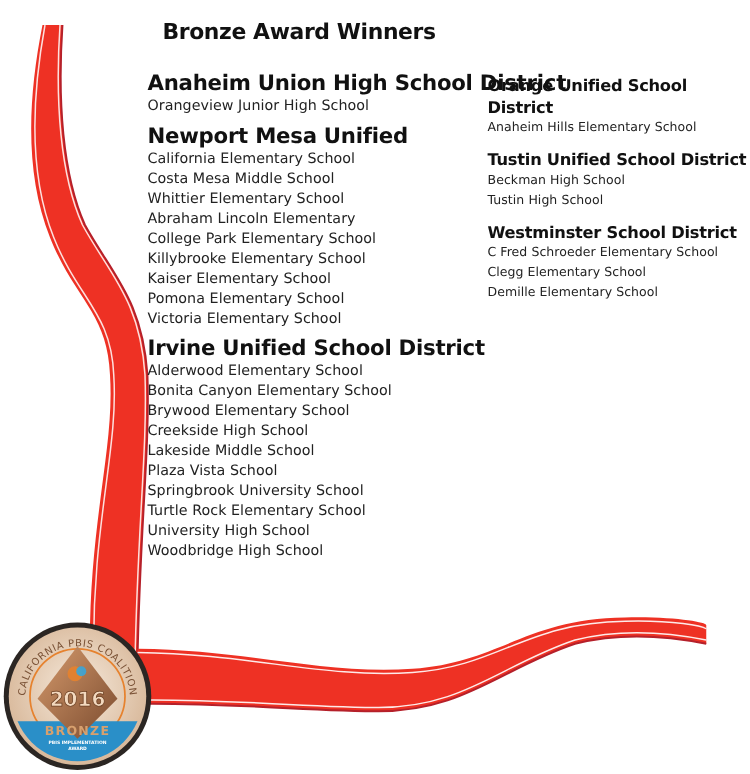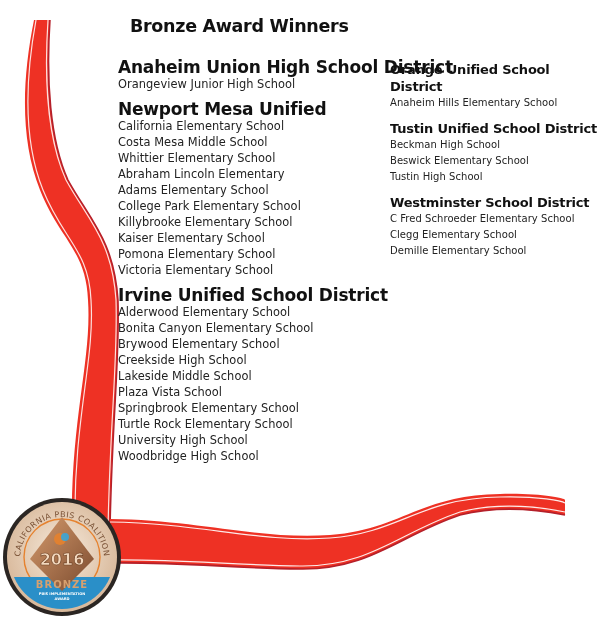--- a/index.html
+++ b/index.html
@@ -40,51 +40,49 @@
   <div class="district">
     <div class="district-name">Anaheim Union High School District</div>
     <div class="school">Orangeview Junior High School</div>
   </div>
   <div class="district">
     <div class="district-name">Newport Mesa Unified</div>
     <div class="school">California Elementary School</div>
     <div class="school">Costa Mesa Middle School</div>
     <div class="school">Whittier Elementary School</div>
     <div class="school">Abraham Lincoln Elementary</div>
-    <div class="school">Adams Elementary School</div>
     <div class="school">College Park Elementary School</div>
     <div class="school">Killybrooke Elementary School</div>
     <div class="school">Kaiser Elementary School</div>
     <div class="school">Pomona Elementary School</div>
     <div class="school">Victoria Elementary School</div>
   </div>
   <div class="district">
     <div class="district-name">Irvine Unified School District</div>
     <div class="school">Alderwood Elementary School</div>
     <div class="school">Bonita Canyon Elementary School</div>
     <div class="school">Brywood Elementary School</div>
     <div class="school">Creekside High School</div>
     <div class="school">Lakeside Middle School</div>
     <div class="school">Plaza Vista School</div>
-    <div class="school">Springbrook Elementary School</div>
+    <div class="school">Springbrook University School</div>
     <div class="school">Turtle Rock Elementary School</div>
     <div class="school">University High School</div>
     <div class="school">Woodbridge High School</div>
   </div>
 </div>
 
 <div class="col col-right">
   <div class="district">
     <div class="district-name">Orange Unified School District</div>
     <div class="school">Anaheim Hills Elementary School</div>
   </div>
   <div class="district">
     <div class="district-name">Tustin Unified School District</div>
     <div class="school">Beckman High School</div>
-    <div class="school">Beswick Elementary School</div>
     <div class="school">Tustin High School</div>
   </div>
   <div class="district">
     <div class="district-name">Westminster School District</div>
     <div class="school">C Fred Schroeder Elementary School</div>
     <div class="school">Clegg Elementary School</div>
     <div class="school">Demille Elementary School</div>
   </div>
 </div>
 

